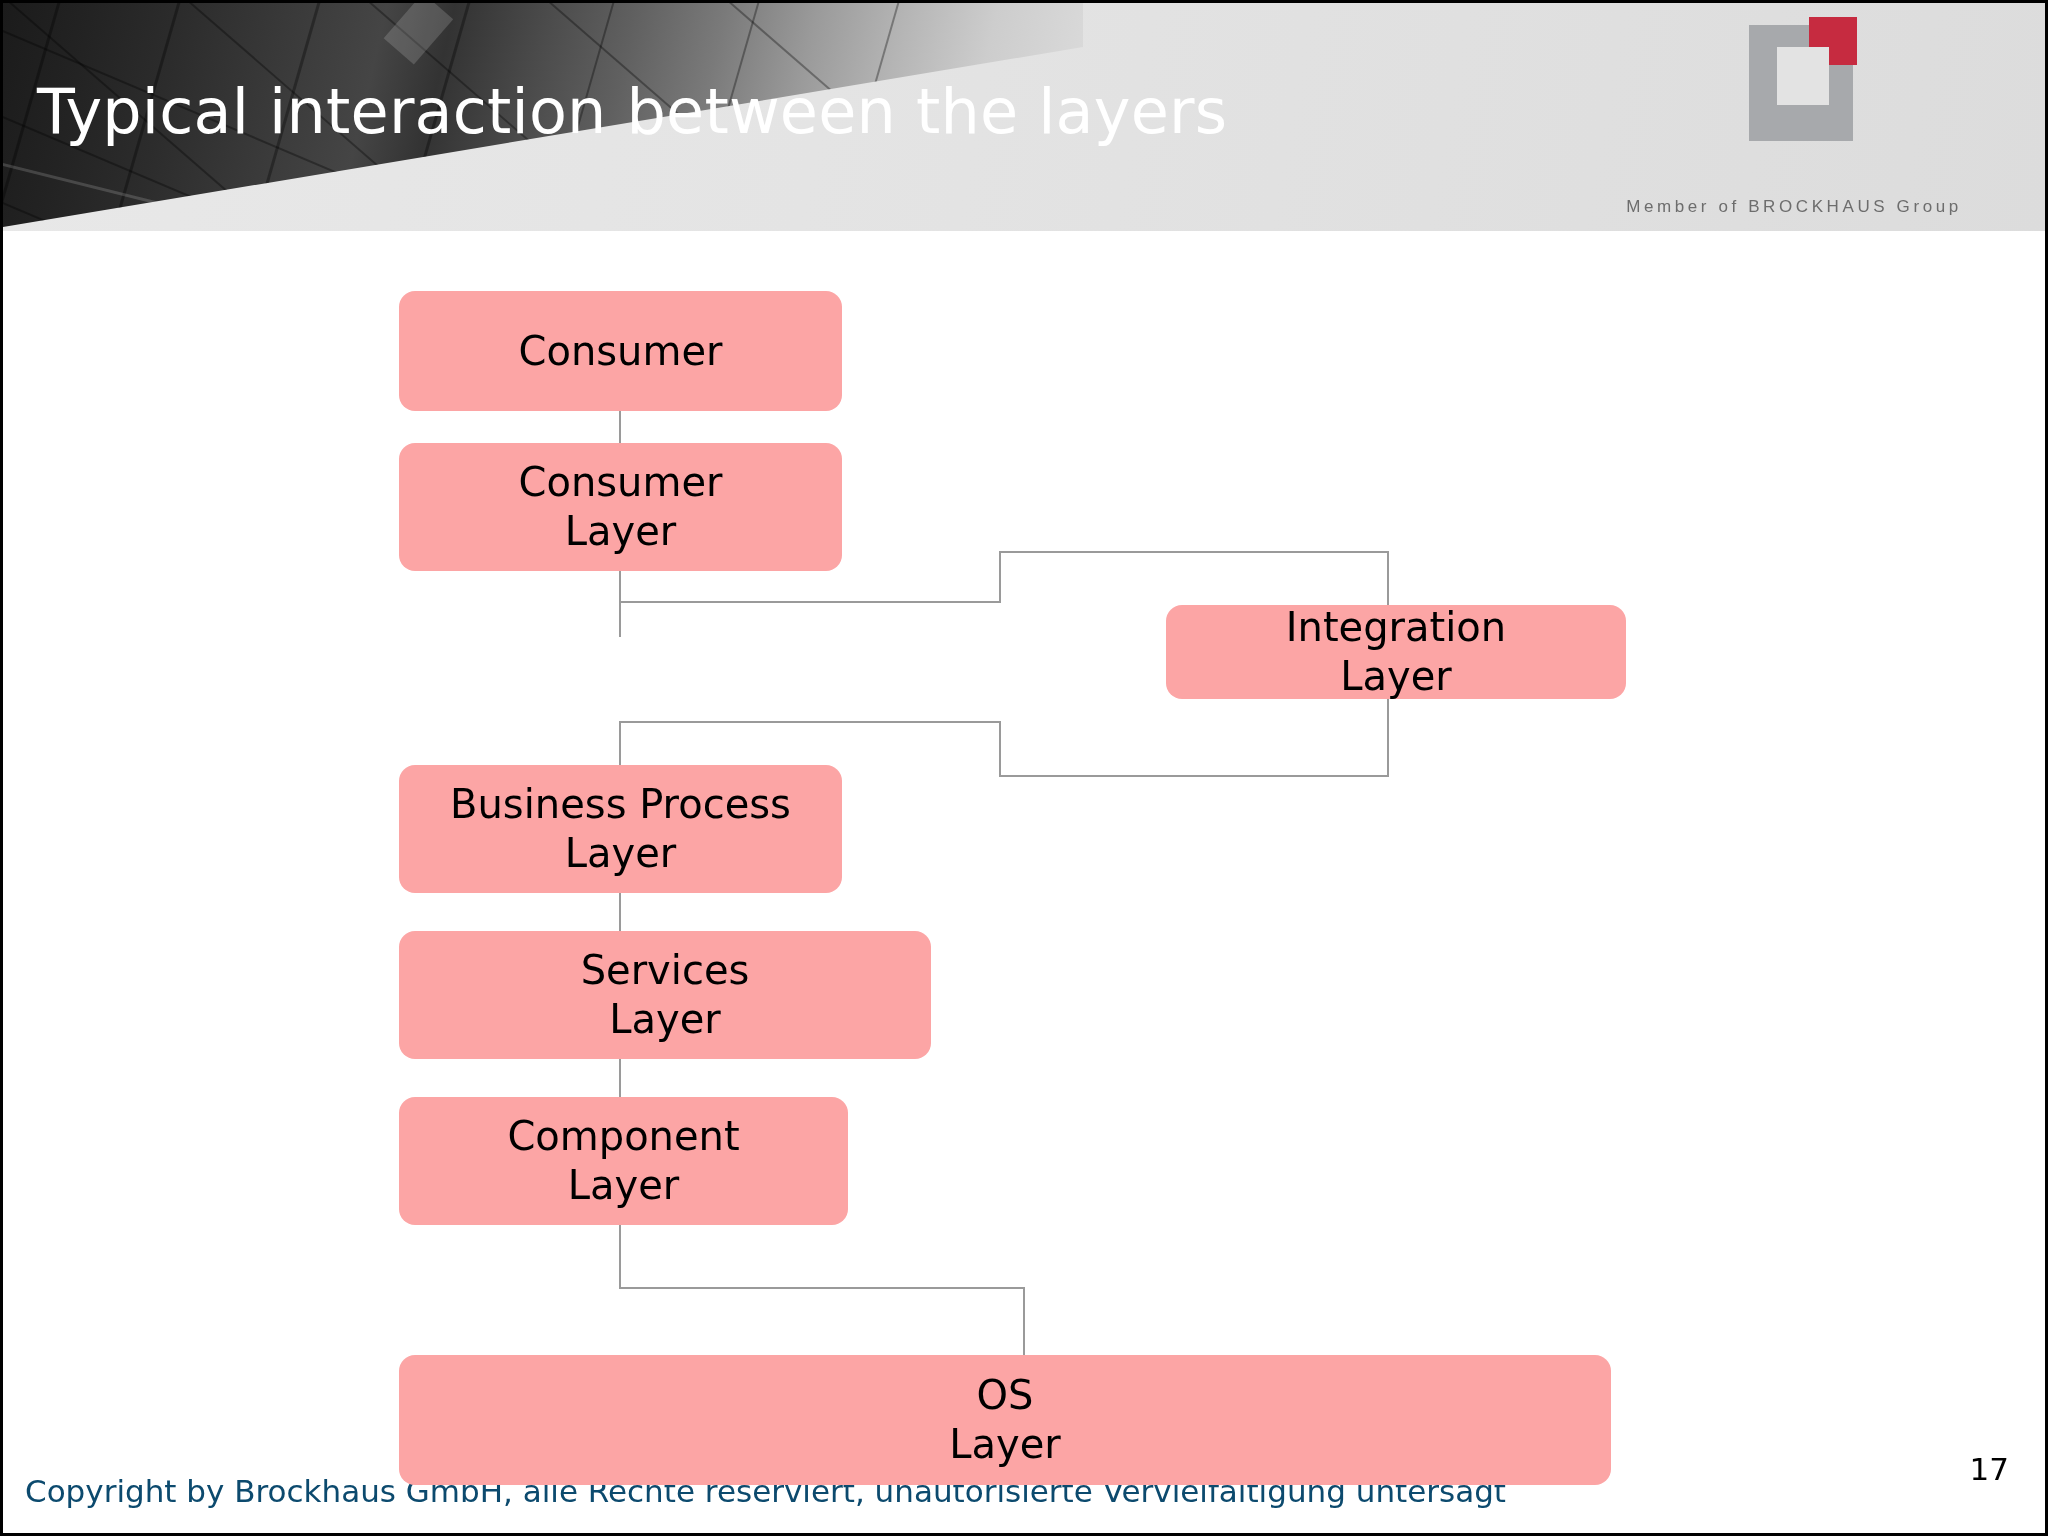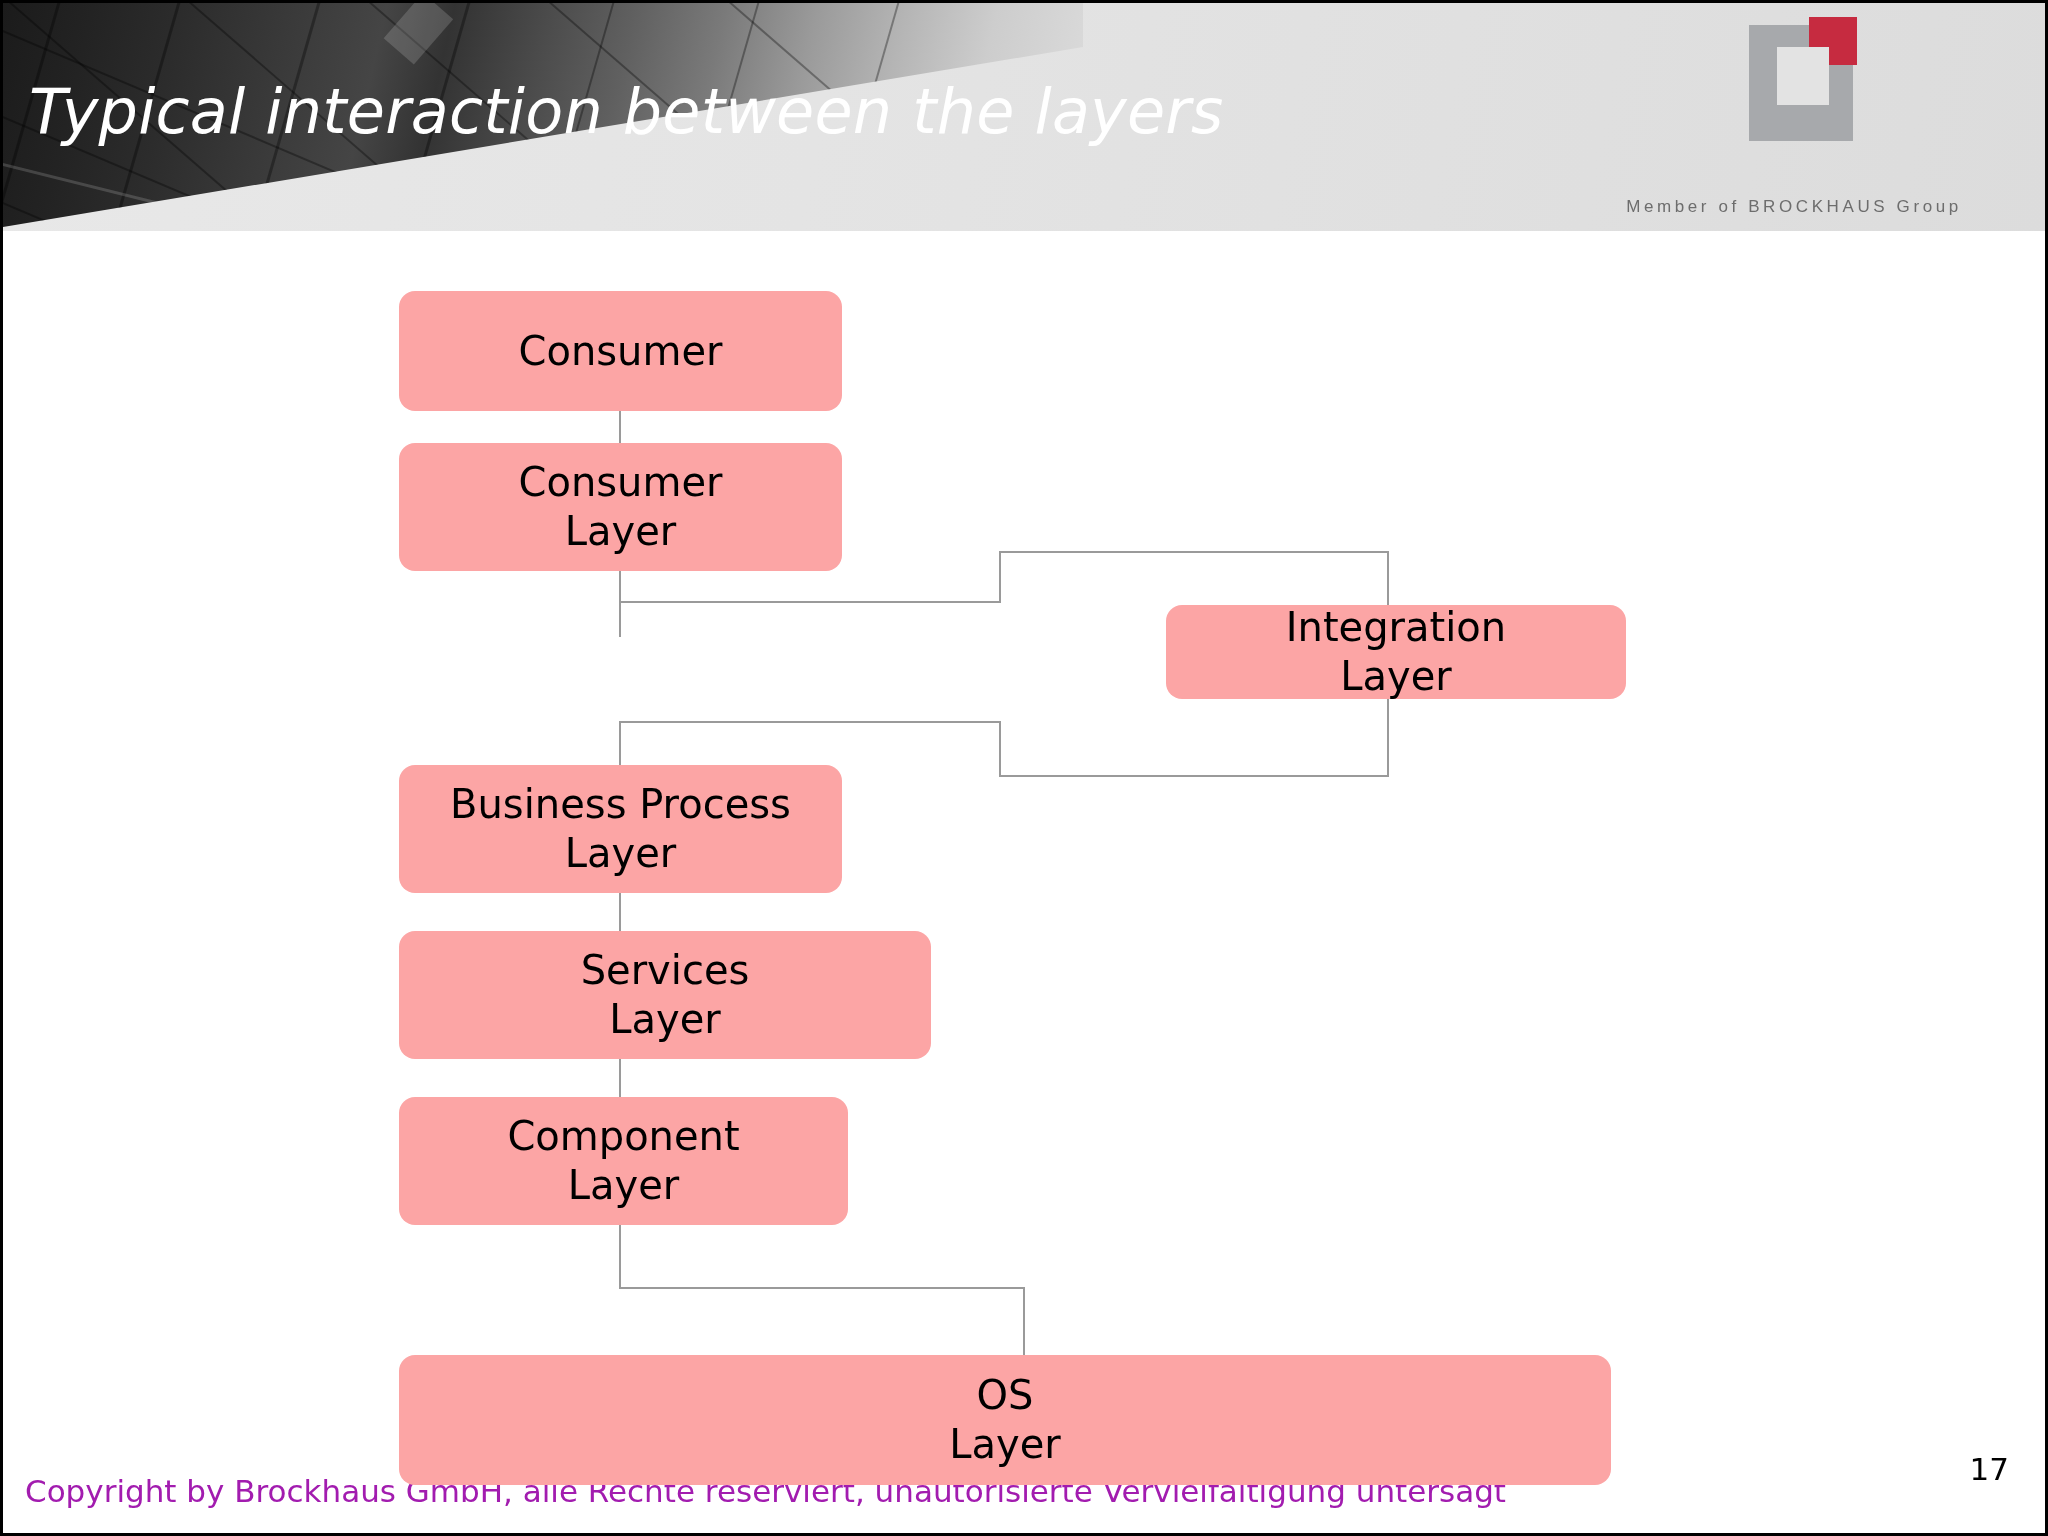--- a/index.html
+++ b/index.html
@@ -49,29 +49,28 @@
   .facade-line {
     position: absolute;
     background: rgba(0,0,0,0.33);
     transform-origin: 0 0;
   }
   .facade-line.light {
     background: rgba(255,255,255,0.16);
   }
   #header-title {
     position: absolute;
-    left: 26px;
+    left: 34px;
     top: 72px;
     font-size: 62px;
     font-weight: normal;
     color: #ffffff;
     letter-spacing: 0.2px;
     white-space: nowrap;
     font-family: "DejaVu Sans", sans-serif;
-    font-style: italic;
   }
 
   
   #logo {
     position: absolute;
     right: 22px;
     top: 8px;
     width: 470px;
     height: 200px;
   }
@@ -178,21 +177,21 @@
   }
   .conn.v { width: 2px; }
   .conn.h { height: 2px; }
 
   
   #footer-copy {
     position: absolute;
     left: 22px;
     top: 1470px;
     font-size: 31px;
-    color: #a21caf;
+    color: #0c4a6e;
     font-family: "DejaVu Sans", sans-serif;
     white-space: nowrap;
   }
   #page-number {
     position: absolute;
     right: 36px;
     top: 1440px;
     font-size: 31px;
     color: #000000;
     font-family: "DejaVu Sans", sans-serif;

